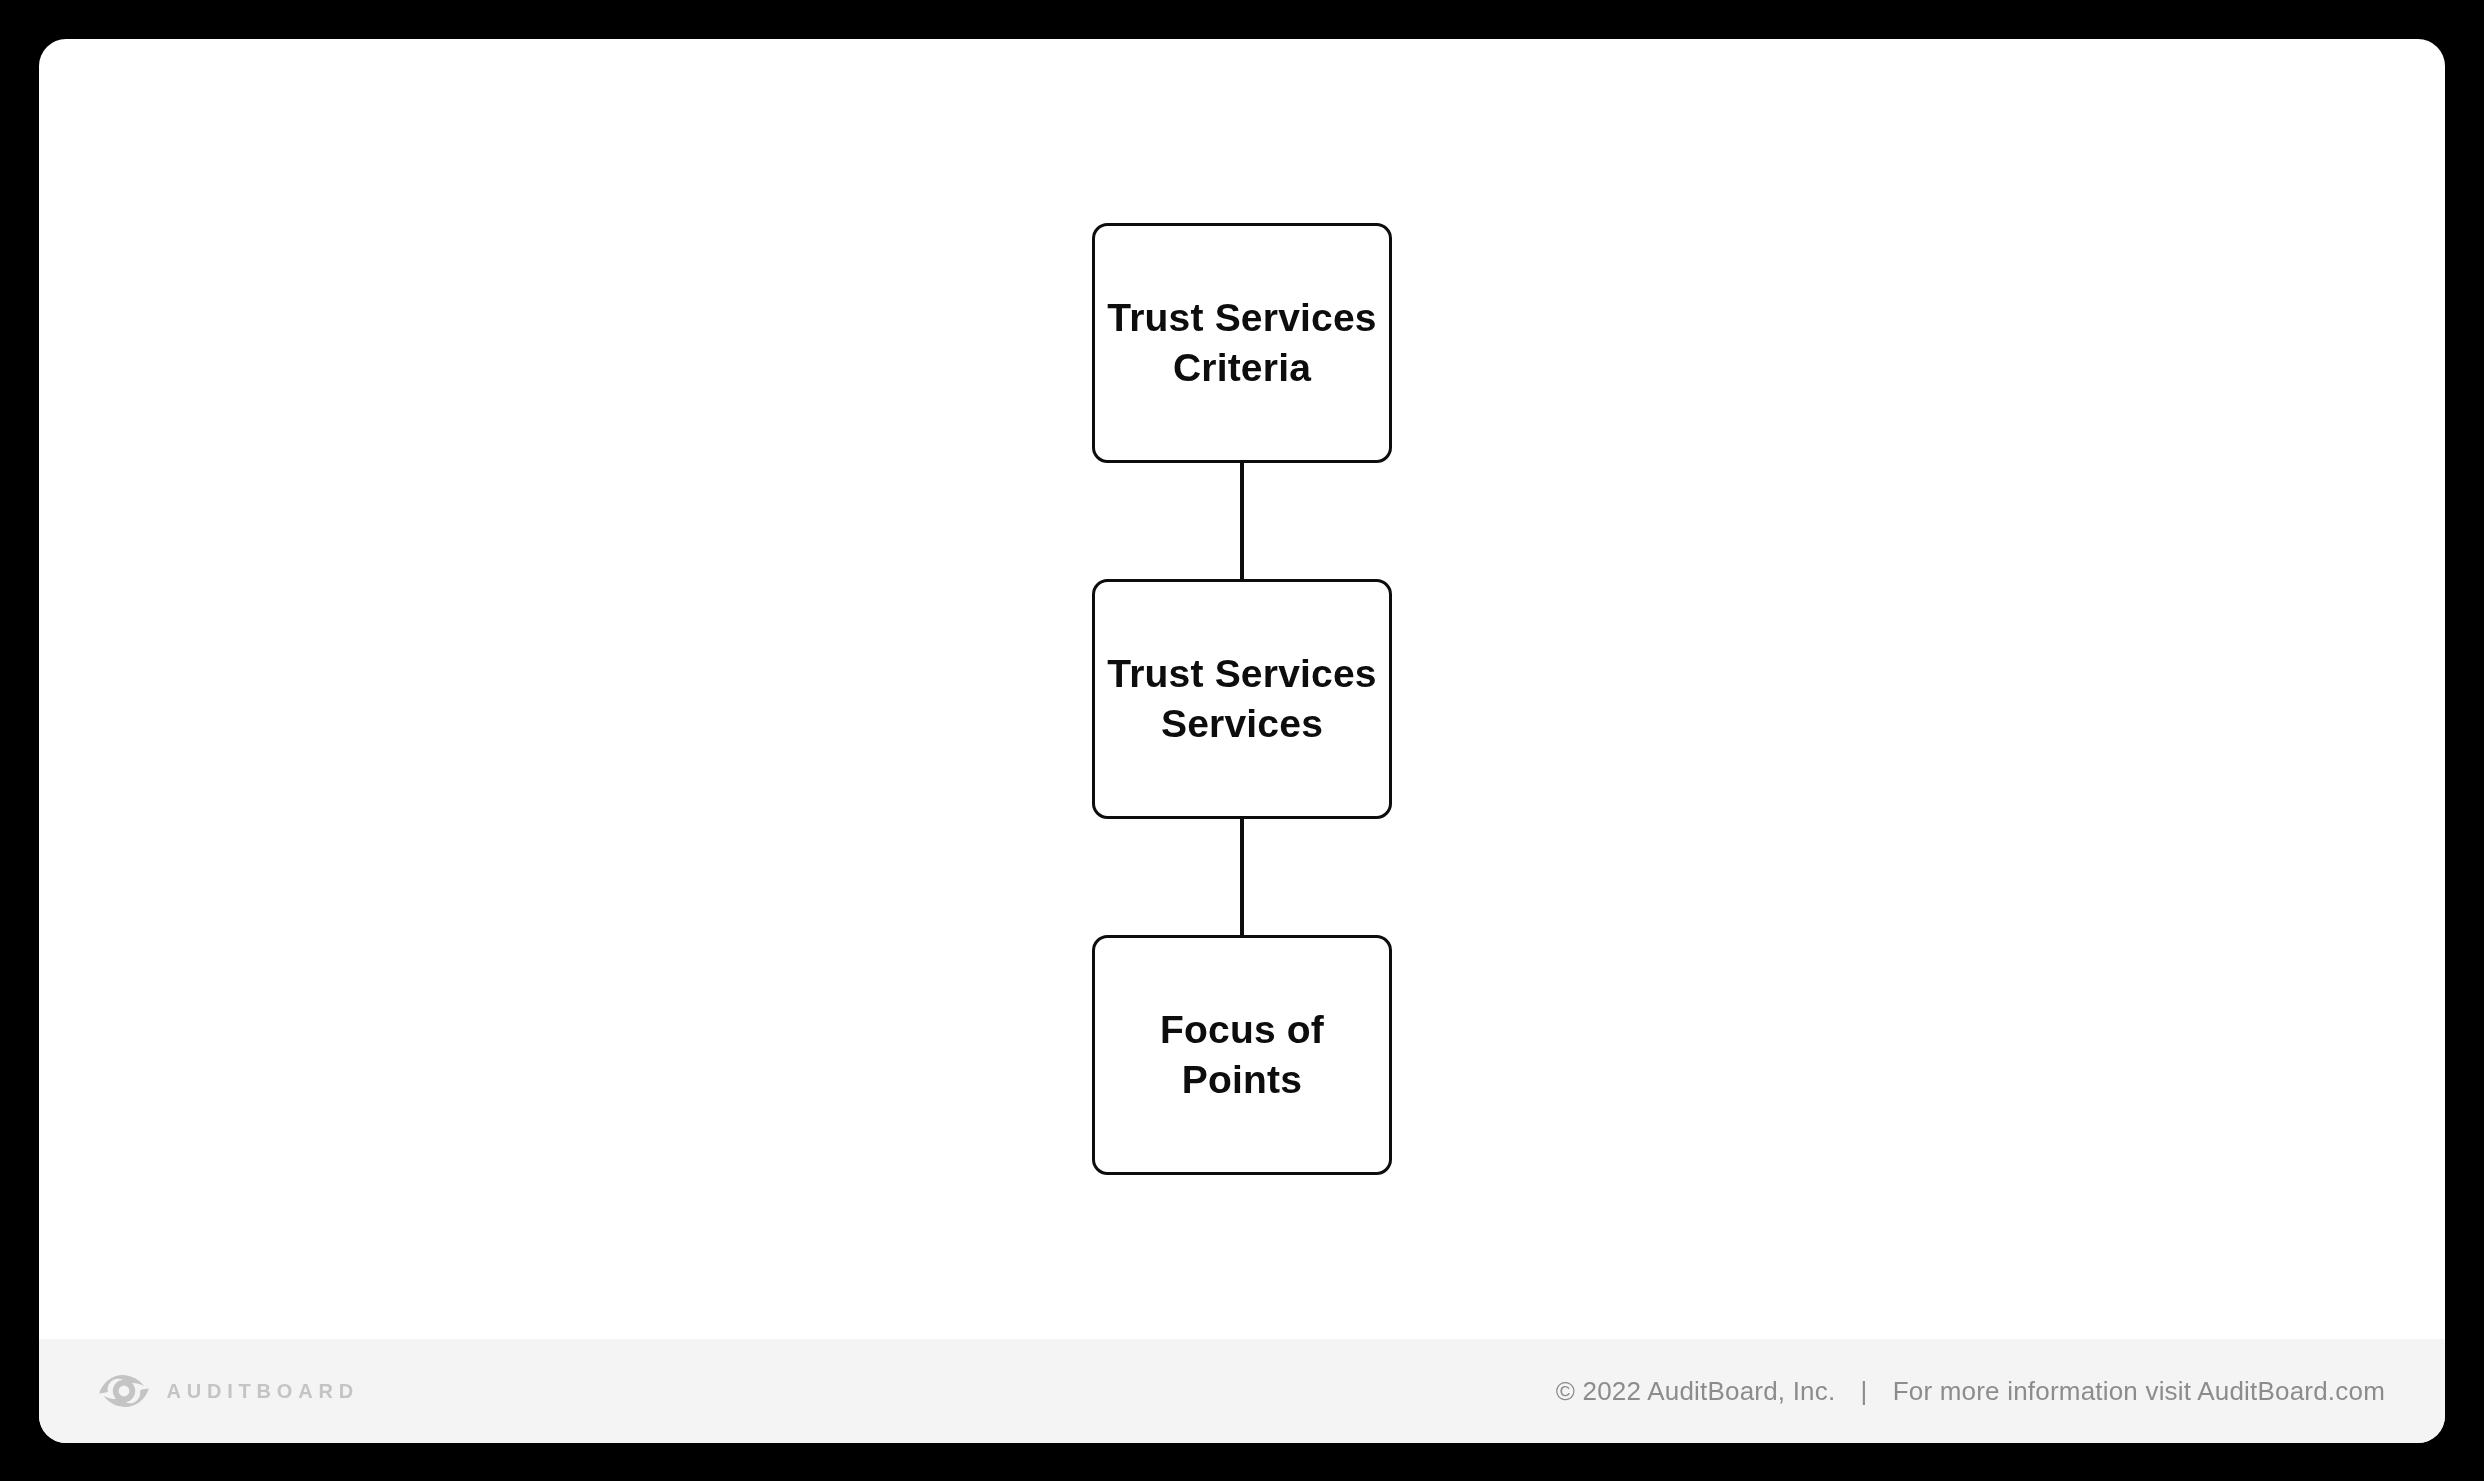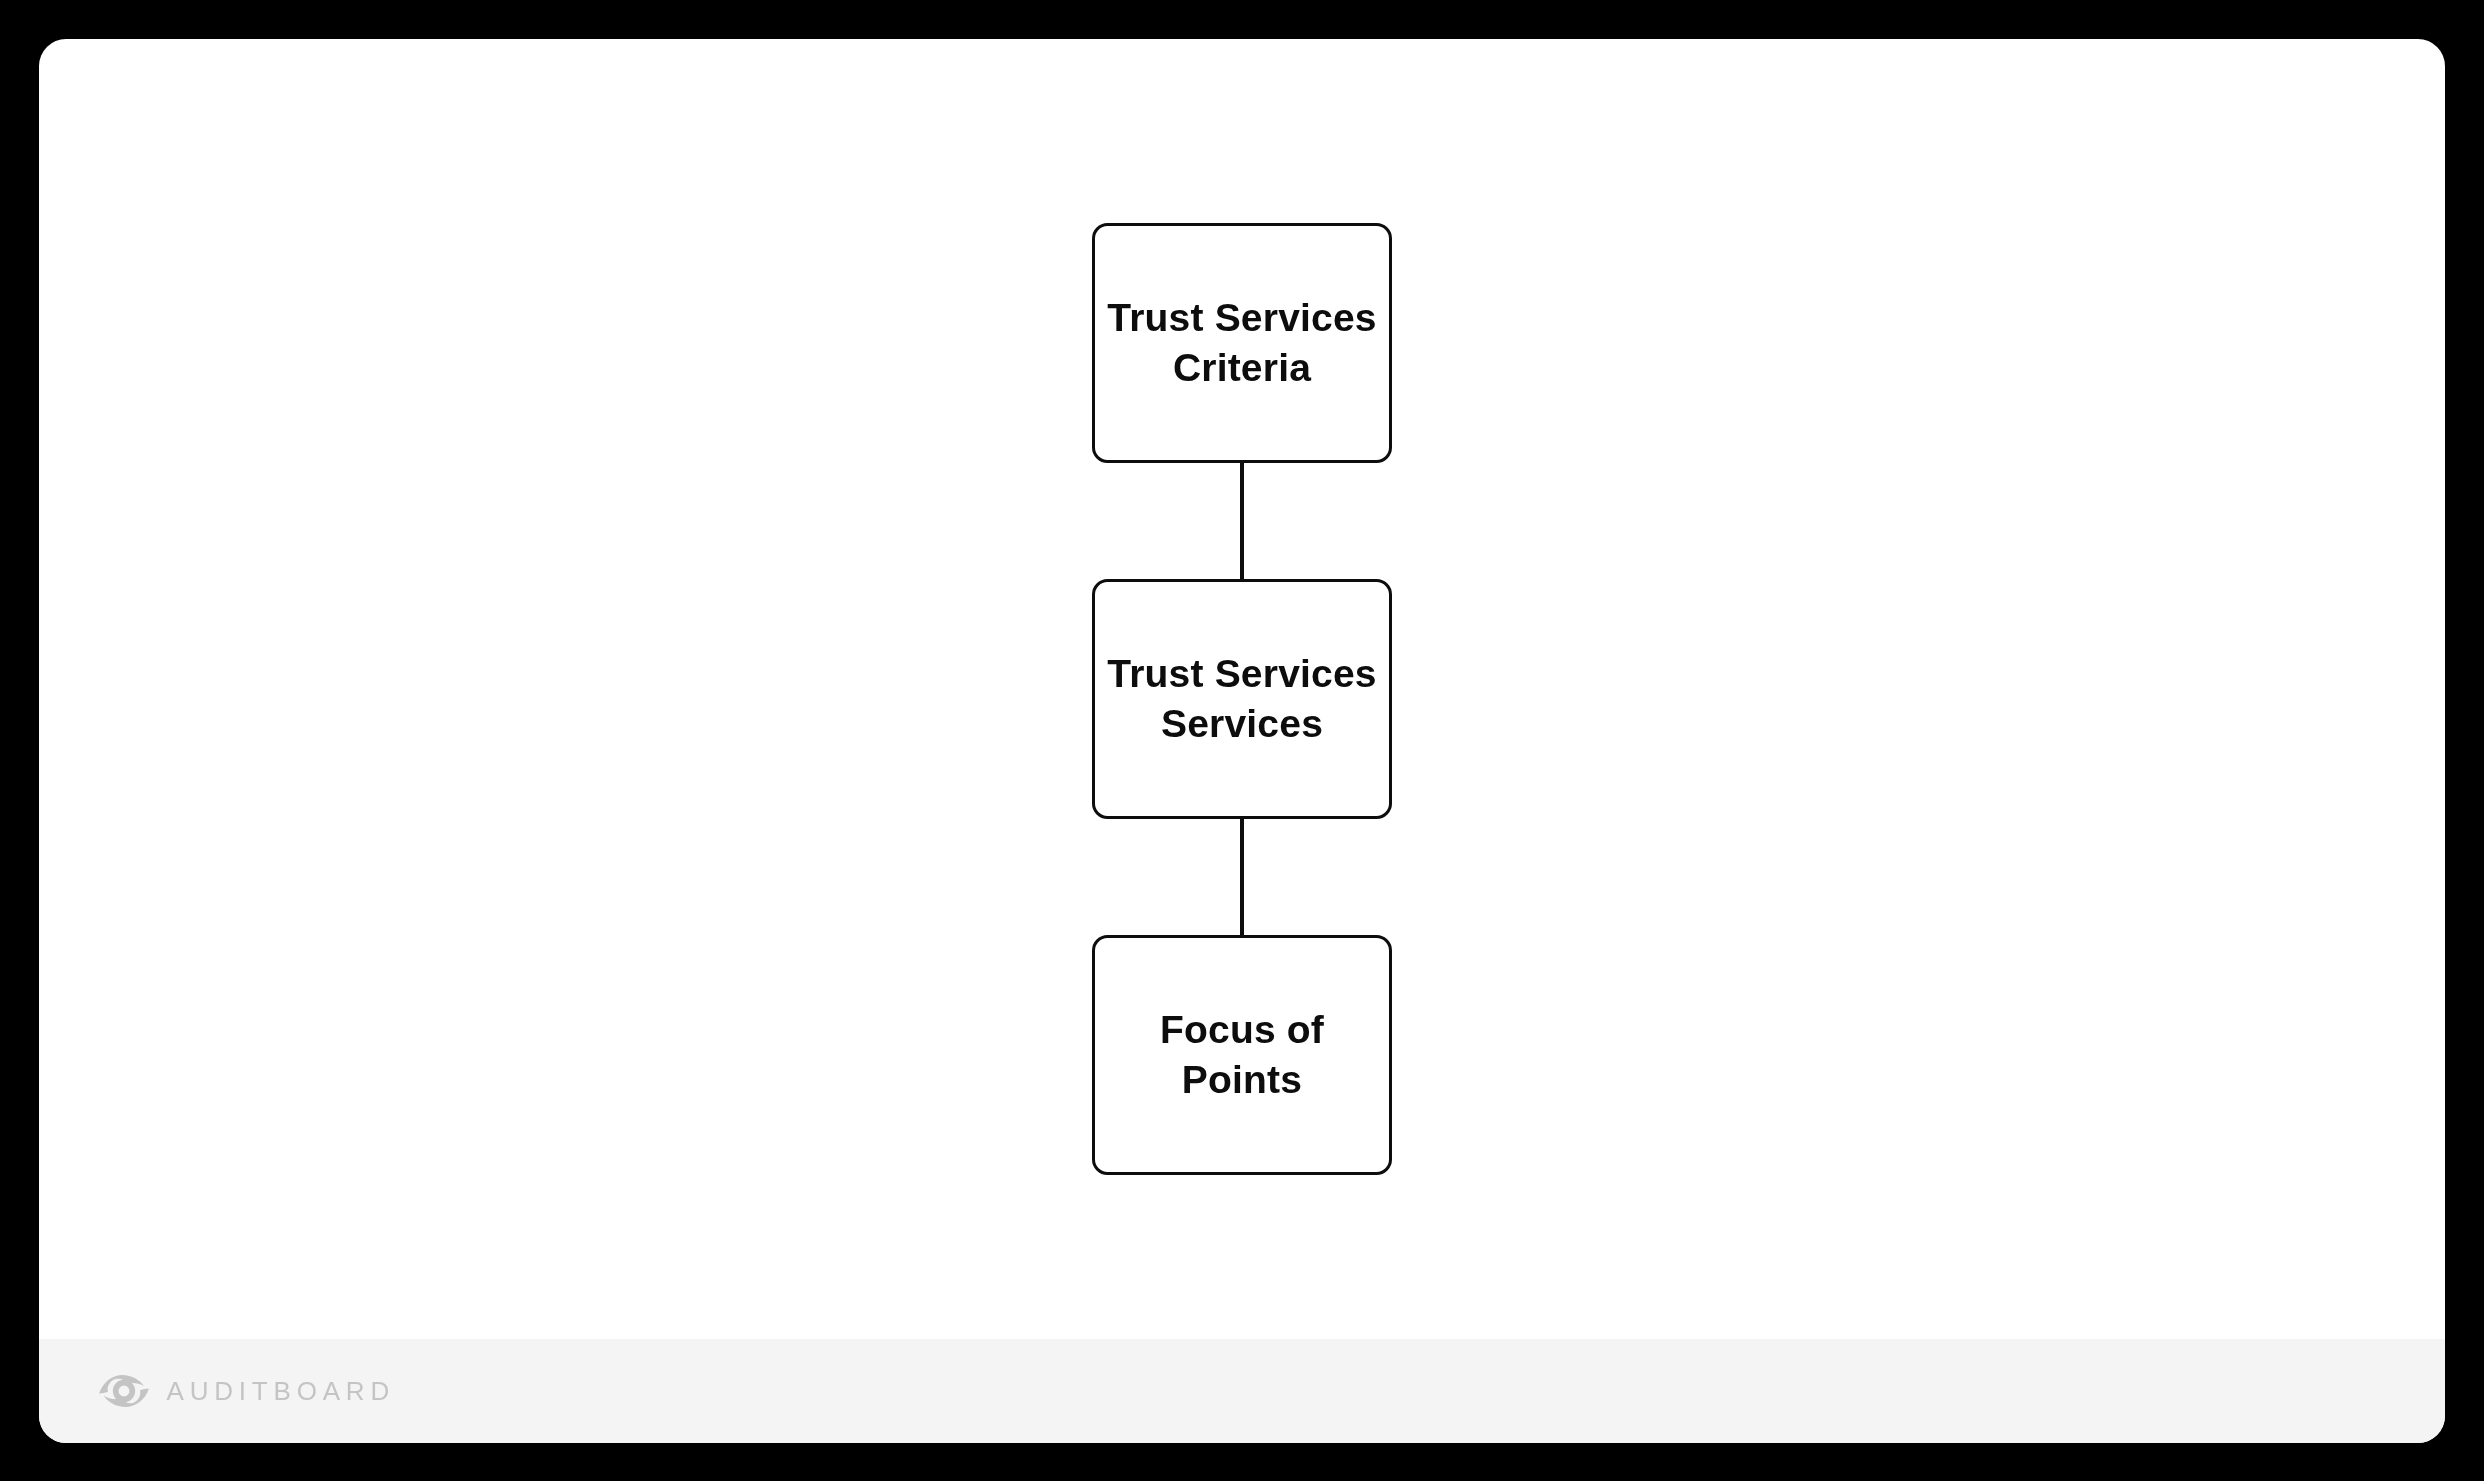--- a/index.html
+++ b/index.html
@@ -80,22 +80,22 @@
     padding: 0 60px 0 58px;
   }
   .brand {
     display: flex;
     align-items: center;
     gap: 15.5px;
   }
   .brand svg { display: block; }
   .wordmark {
     color: var(--logo-gray);
-    font-size: 26px;
-    font-weight: 400;
+    font-size: 20px;
+    font-weight: 700;
     letter-spacing: 5.8px;
   }
   .legal {
     display: flex;
     align-items: center;
     gap: 19.4px;
     color: var(--footer-text);
     font-size: 26px;
     font-weight: 400;
     letter-spacing: 0.2px;
@@ -141,18 +141,23 @@
         <span>
           <svg width="54" height="42" viewBox="0 0 52 40" fill="none" xmlns="http://www.w3.org/2000/svg">
             <path d="M2 22.5 C6.5 9 18.5 2.5 30 5.2 C37 6.8 42.5 10.8 45.5 15.5 C39.5 11.8 33 11.6 28.8 13.2 C26.2 8.2 19.5 6.6 14.8 10 C11.2 12.6 9.6 16.8 10.6 20.8 C7.6 21.8 4.4 22.4 2 22.5 Z" fill="#c4c4c4"></path>
             <path d="M50 17.5 C45.5 31 33.5 37.5 22 34.8 C15 33.2 9.5 29.2 6.5 24.5 C12.5 28.2 19 28.4 23.2 26.8 C25.8 31.8 32.5 33.4 37.2 30 C40.8 27.4 42.4 23.2 41.4 19.2 C44.4 18.2 47.6 17.6 50 17.5 Z" fill="#c4c4c4"></path>
             <circle cx="26" cy="20" r="8" stroke="#c4c4c4" stroke-width="5.5" fill="none"></circle>
           </svg>
         </span>
         <span class="wordmark">AUDITBOARD</span>
       </div>
 
+      <div class="legal">
+        <span>© 2022  AuditBoard, Inc.</span>
+        <span class="sep">|</span>
+        <span>For more information visit AuditBoard.com</span>
+      </div>
 
     </div>
 
   </div>
 </div>
 
 
 </body></html>

